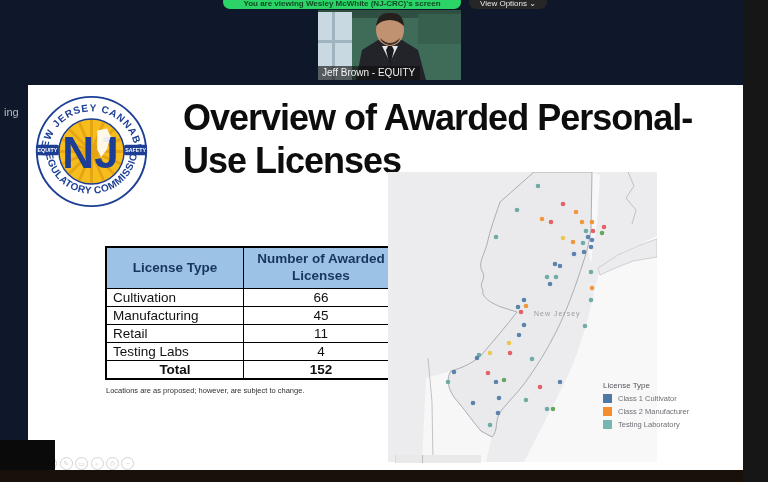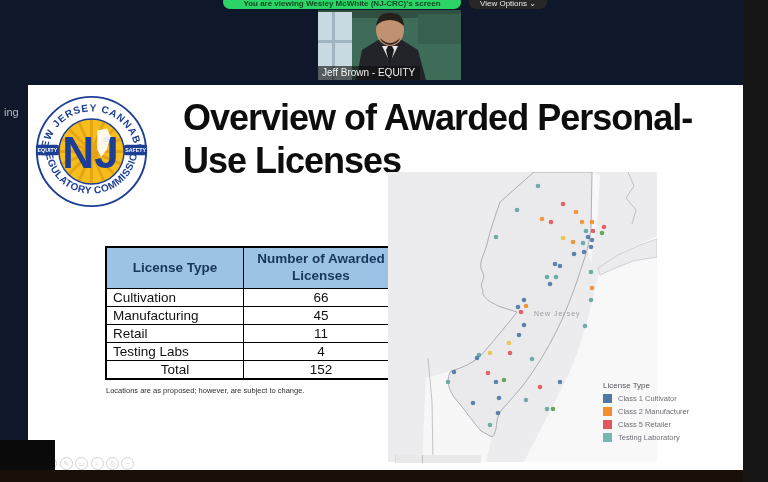--- a/index.html
+++ b/index.html
@@ -23,21 +23,21 @@
   
   .lic-table{position:absolute;left:77px;top:161px;border-collapse:collapse;
           font-size:13.5px;color:#111;}
   .lic-table th,.lic-table td{border:1px solid #000;padding:0 6px;}
   .lic-table th{background:#9cc2e5;color:#17365d;font-weight:bold;width:124px;
           height:40px;text-align:center;font-size:13.5px;line-height:1.25;}
   .lic-table th.col2{width:142px;}
   .lic-table td{height:17px;}
   .lic-table td.lbl{text-align:left;}
   .lic-table td.val{text-align:center;}
-  .lic-table tr.total td{font-weight:normal;text-align:center;}
+  .lic-table tr.total td{font-weight:bold;text-align:center;}
   .lic-table{border:2px solid #000;}
   .footnote{position:absolute;left:78px;top:301px;font-size:7.5px;color:#2f2f2f;}
   
   .map{position:absolute;left:360px;top:87px;width:269px;height:290px;}
   .map svg{position:absolute;left:0;top:0;}
   .map-label{position:absolute;left:146px;top:138px;font-size:7px;color:#9b9ba1;
           letter-spacing:1px;white-space:nowrap;}
   .legend{position:absolute;left:575px;top:296px;width:145px;font-size:7.5px;color:#6f6f75;}
   .legend .ltitle{color:#55555a;margin-bottom:4px;font-size:8px;}
   .legend .litem{display:flex;align-items:flex-start;height:13px;}
@@ -243,24 +243,20 @@
       <div>
           <div class="litem">
             <span class="swatch" style="background: rgb(78, 121, 167);"></span>
             <span>Class 1 Cultivator</span>
           </div>
           <div class="litem">
             <span class="swatch" style="background: rgb(242, 142, 43);"></span>
             <span>Class 2 Manufacturer</span>
           </div>
           <div class="litem">
-            <span class="swatch" style="background: rgb(225, 87, 89);"></span>
-            <span>Class 5 Retailer</span>
-          </div>
-          <div class="litem">
             <span class="swatch" style="background: rgb(118, 183, 178);"></span>
             <span>Testing Laboratory</span>
           </div>
         </div>
     </div>
   </div>
 
   <div class="remnant">
       <div class="div"></div>
     </div>

